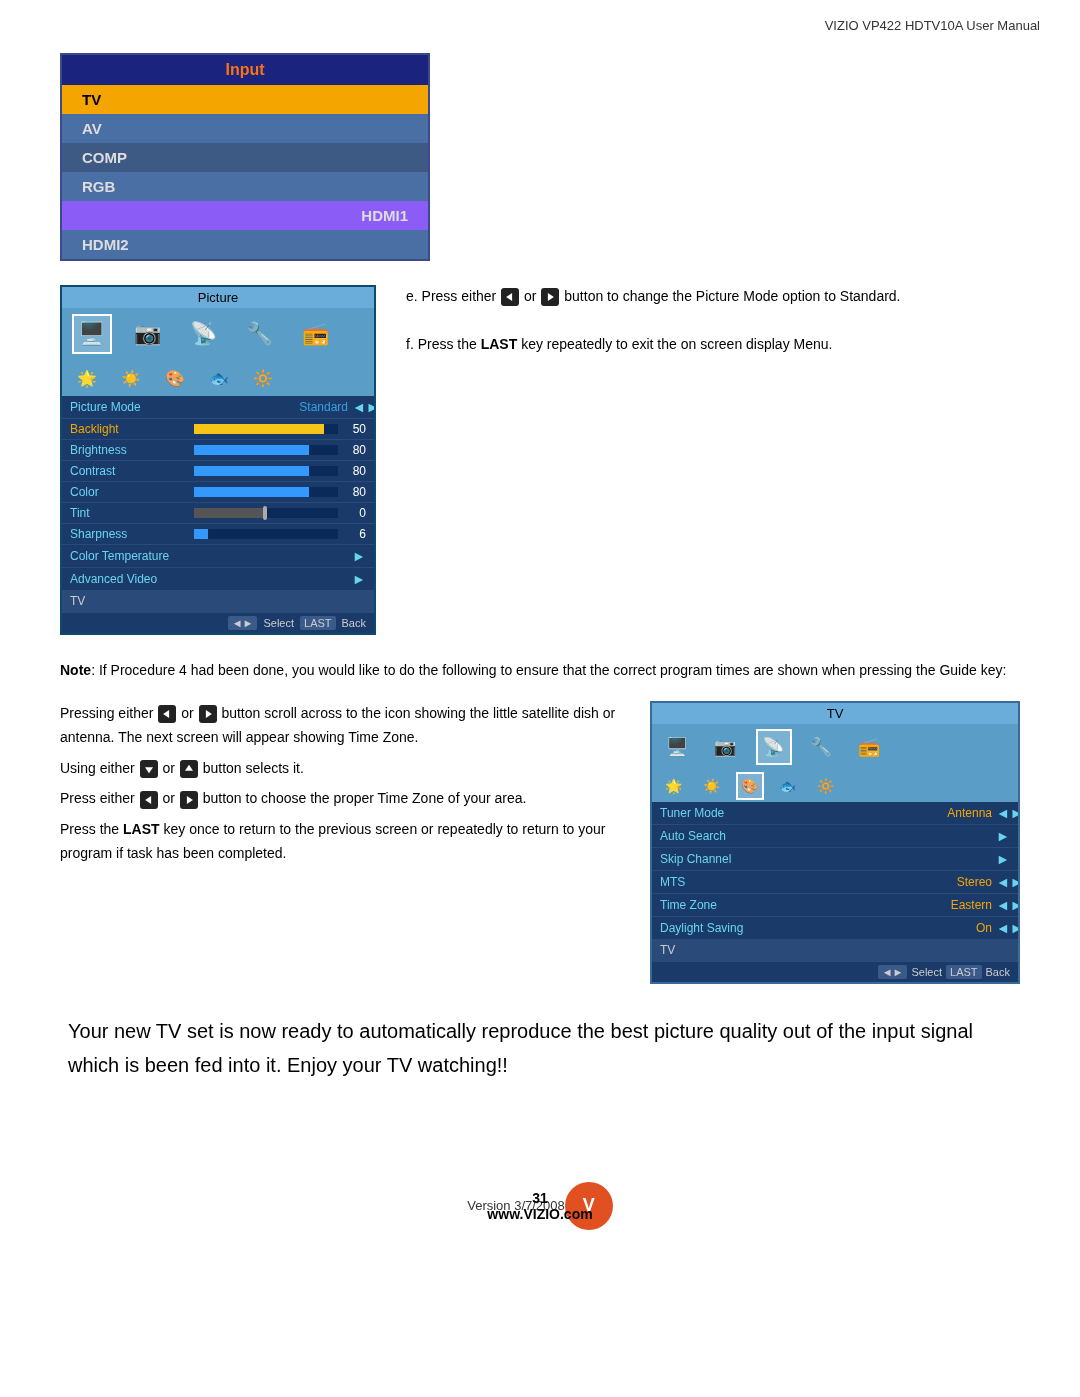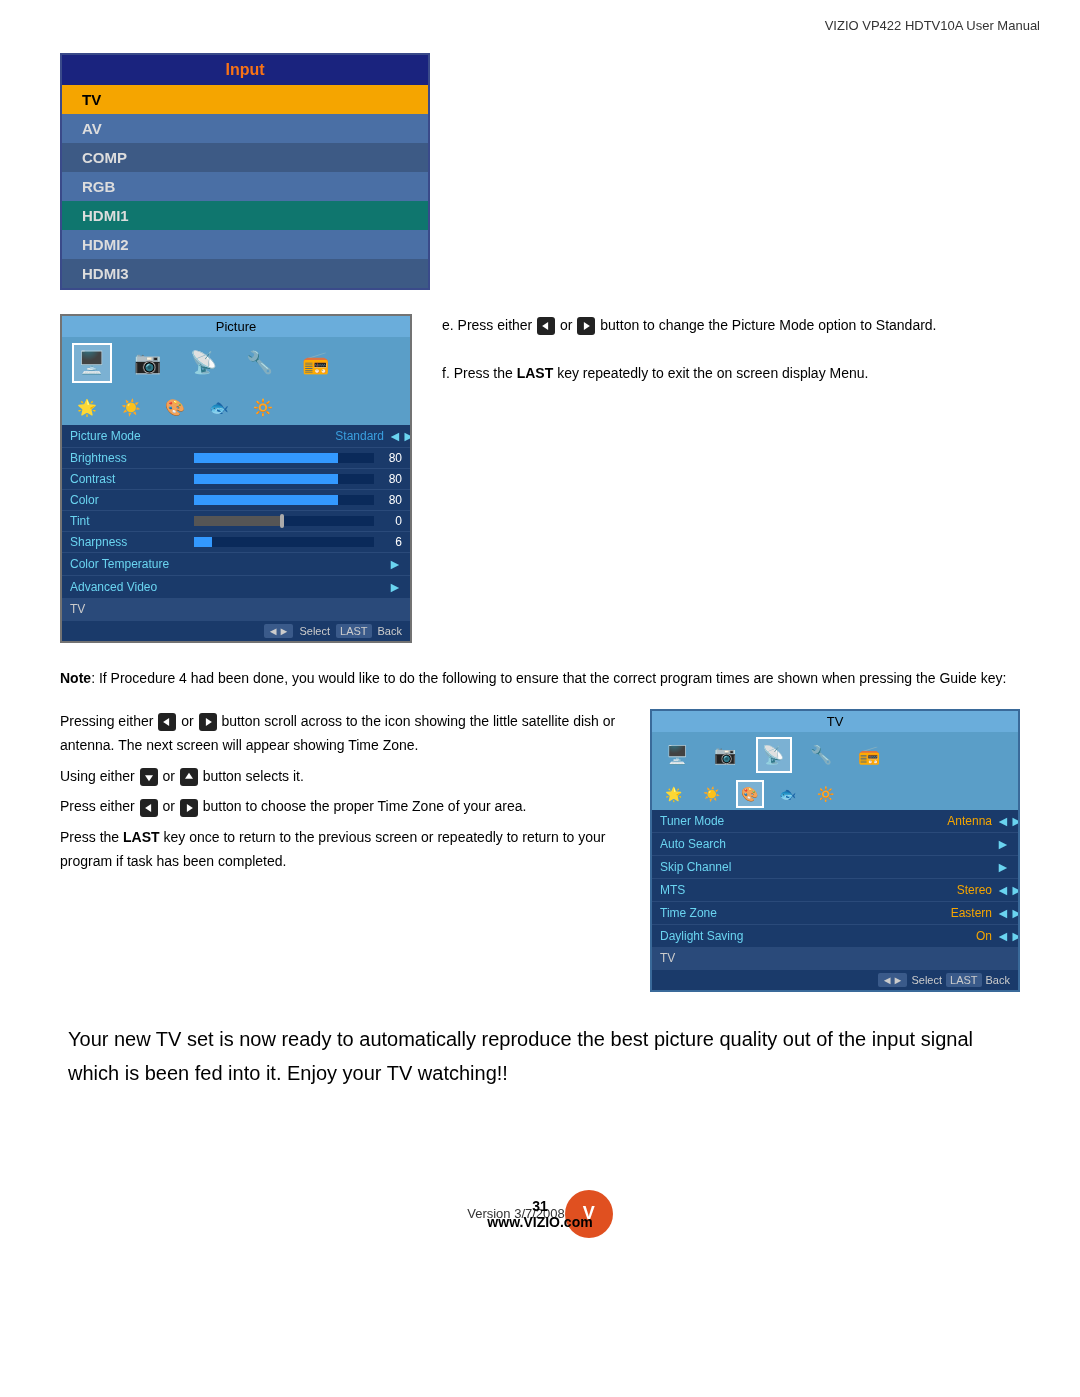--- a/index.html
+++ b/index.html
@@ -99,35 +99,35 @@
       color: #ddd;
       text-align: left;
     }
     .input-menu-item.active {
       background: #f5a500;
       color: #000;
     }
     .input-menu-item.row1 { background: #4a6fa5; }
     .input-menu-item.row2 { background: #3d5a85; }
     .input-menu-item.row3 { background: #4a6fa5; }
-    .input-menu-item.row4 { background: #0f766e; }
+    .input-menu-item.row4 { background: #8b5cf6; text-align: right; }
     .input-menu-item.row5 { background: #4a6fa5; }
     .input-menu-item.row6 { background: #3d5a85; }
 
     
     .section-b {
       display: flex;
       align-items: flex-start;
       margin-bottom: 24px;
       gap: 30px;
     }
 
     .picture-menu-wrap {
-      width: 352px;
-      border: 2px solid #737373;
+      width: 316px;
+      border: 2px solid #0c4a6e;
       overflow: hidden;
       flex-shrink: 0;
     }
 
     .picture-menu-title {
       background: #6aaddb;
       text-align: center;
       font-size: 13px;
       color: #000;
       padding: 3px 0;
@@ -368,21 +368,20 @@
 
   <div class="section-a">
     <div class="input-menu">
       <div class="input-menu-header">Input</div>
       <div class="input-menu-item active">TV</div>
       <div class="input-menu-item row1">AV</div>
       <div class="input-menu-item row2">COMP</div>
       <div class="input-menu-item row3">RGB</div>
       <div class="input-menu-item row4">HDMI1</div>
       <div class="input-menu-item row5">HDMI2</div>
-      <div class="input-menu-item row6">HDMI3</div>
     </div>
   </div>
 
   <div class="section-b">
     <div class="picture-menu-wrap">
       <div class="picture-menu-title">Picture</div>
       <div class="picture-icons-row">
         <div class="pic-icon selected">🖥️</div>
         <div class="pic-icon">📷</div>
         <div class="pic-icon">📡</div>
@@ -398,20 +397,27 @@
         <div class="pic-icon" style="width:30px;height:30px;font-size:16px;">🔆</div>
       </div>
       <div class="picture-menu-rows">
 
         <div class="pic-row">
           <span class="pic-row-label">Picture Mode</span>
           <span class="pic-row-text">Standard</span>
           <span class="pic-row-arrow">◄►</span>
         </div>
 
+        <div class="pic-row">
+          <span class="pic-row-label orange">Backlight</span>
+          <div class="pic-row-bar">
+            <div class="pic-row-bar-fill yellow" style="width:90%"></div>
+          </div>
+          <span class="pic-row-value">50</span>
+        </div>
 
         <div class="pic-row">
           <span class="pic-row-label">Brightness</span>
           <div class="pic-row-bar">
             <div class="pic-row-bar-fill" style="width:80%"></div>
           </div>
           <span class="pic-row-value">80</span>
         </div>
 
         <div class="pic-row">

